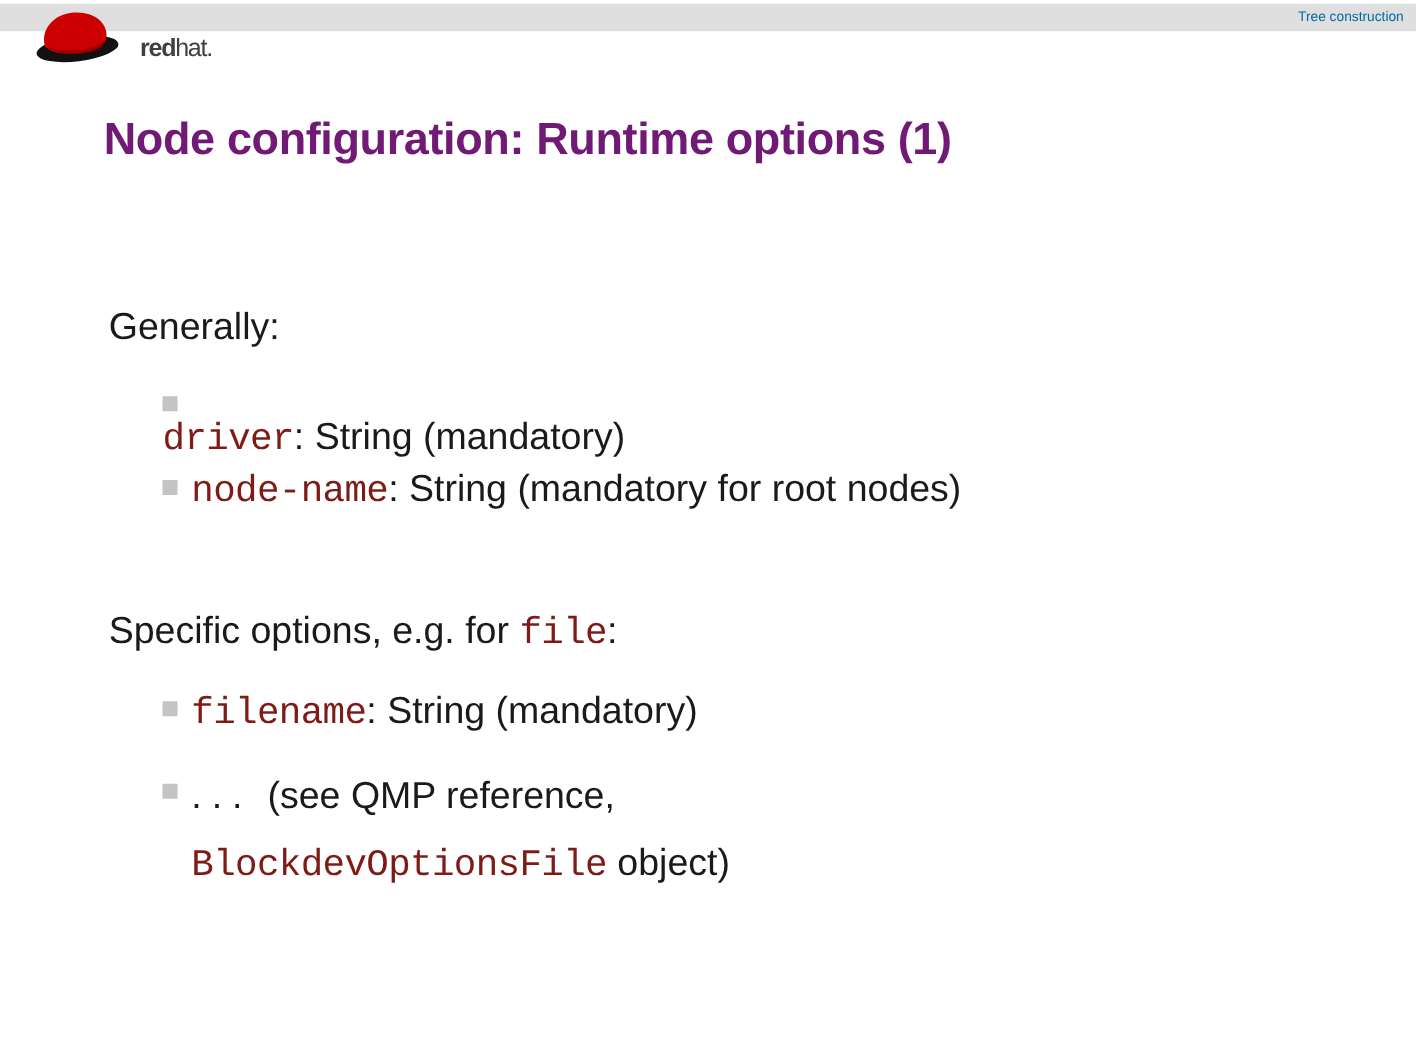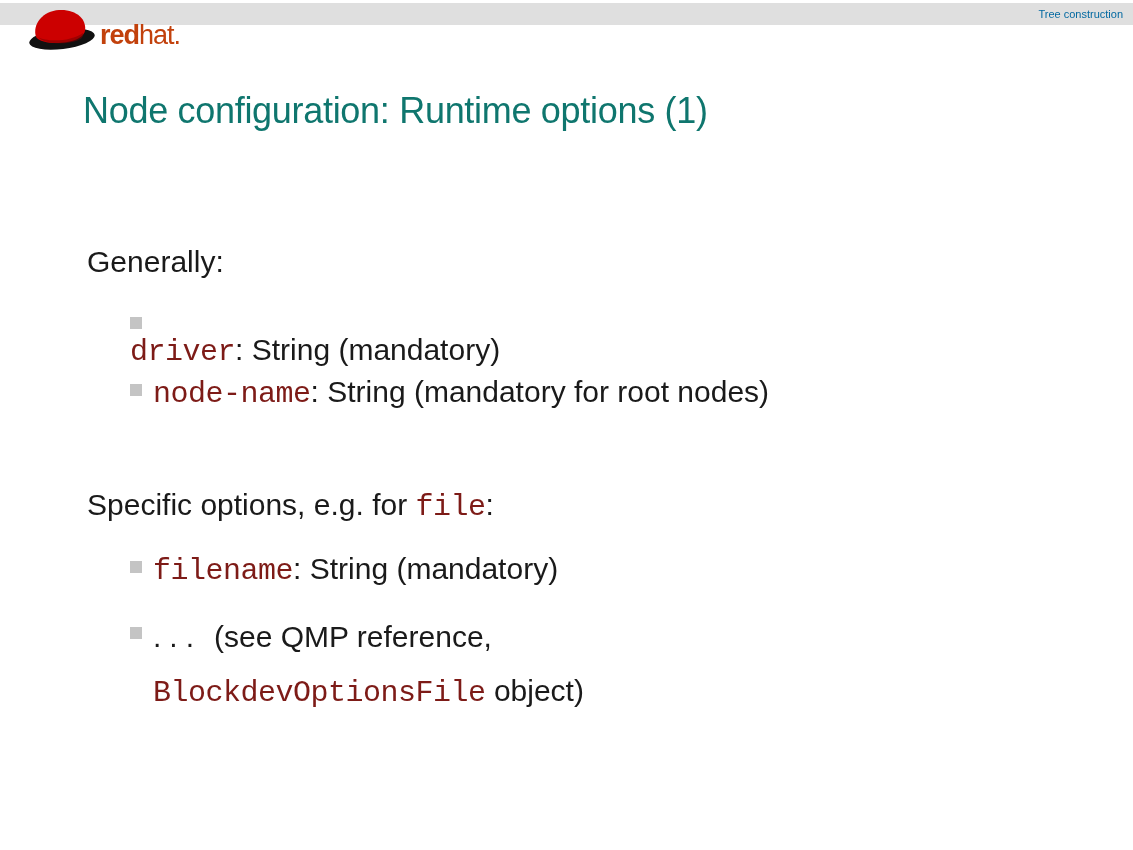--- a/index.html
+++ b/index.html
@@ -33,38 +33,38 @@
 
   
   .logo {
     position: absolute;
     top: 6px; left: 26px;
     display: flex;
     align-items: flex-end;
   }
   .logo-hat { display: inline-block; width: 72px; height: 46px; }
   .logo-text {
-    font-size: 27px;
-    color: #c2410c;
+    font-size: 20px;
+    color: #404040;
     letter-spacing: -1px;
     line-height: 1;
     padding-bottom: 3px;
-    margin-left: 2px;
+    margin-left: 14px;
   }
   .logo-text .brand-red { font-weight: 800; }
   .logo-text .brand-hat { font-weight: 400; }
 
   
   .title {
     position: absolute;
     left: 83px; top: 90px;
     font-size: 36px;
-    font-weight: normal;
+    font-weight: bold;
     letter-spacing: -0.3px;
-    color: #0f766e;
+    color: #701a75;
     white-space: nowrap;
   }
 
   
   .para {
     position: absolute;
     left: 87px;
     font-size: 30px;
     line-height: 40px;
     color: #1a1a1a;

